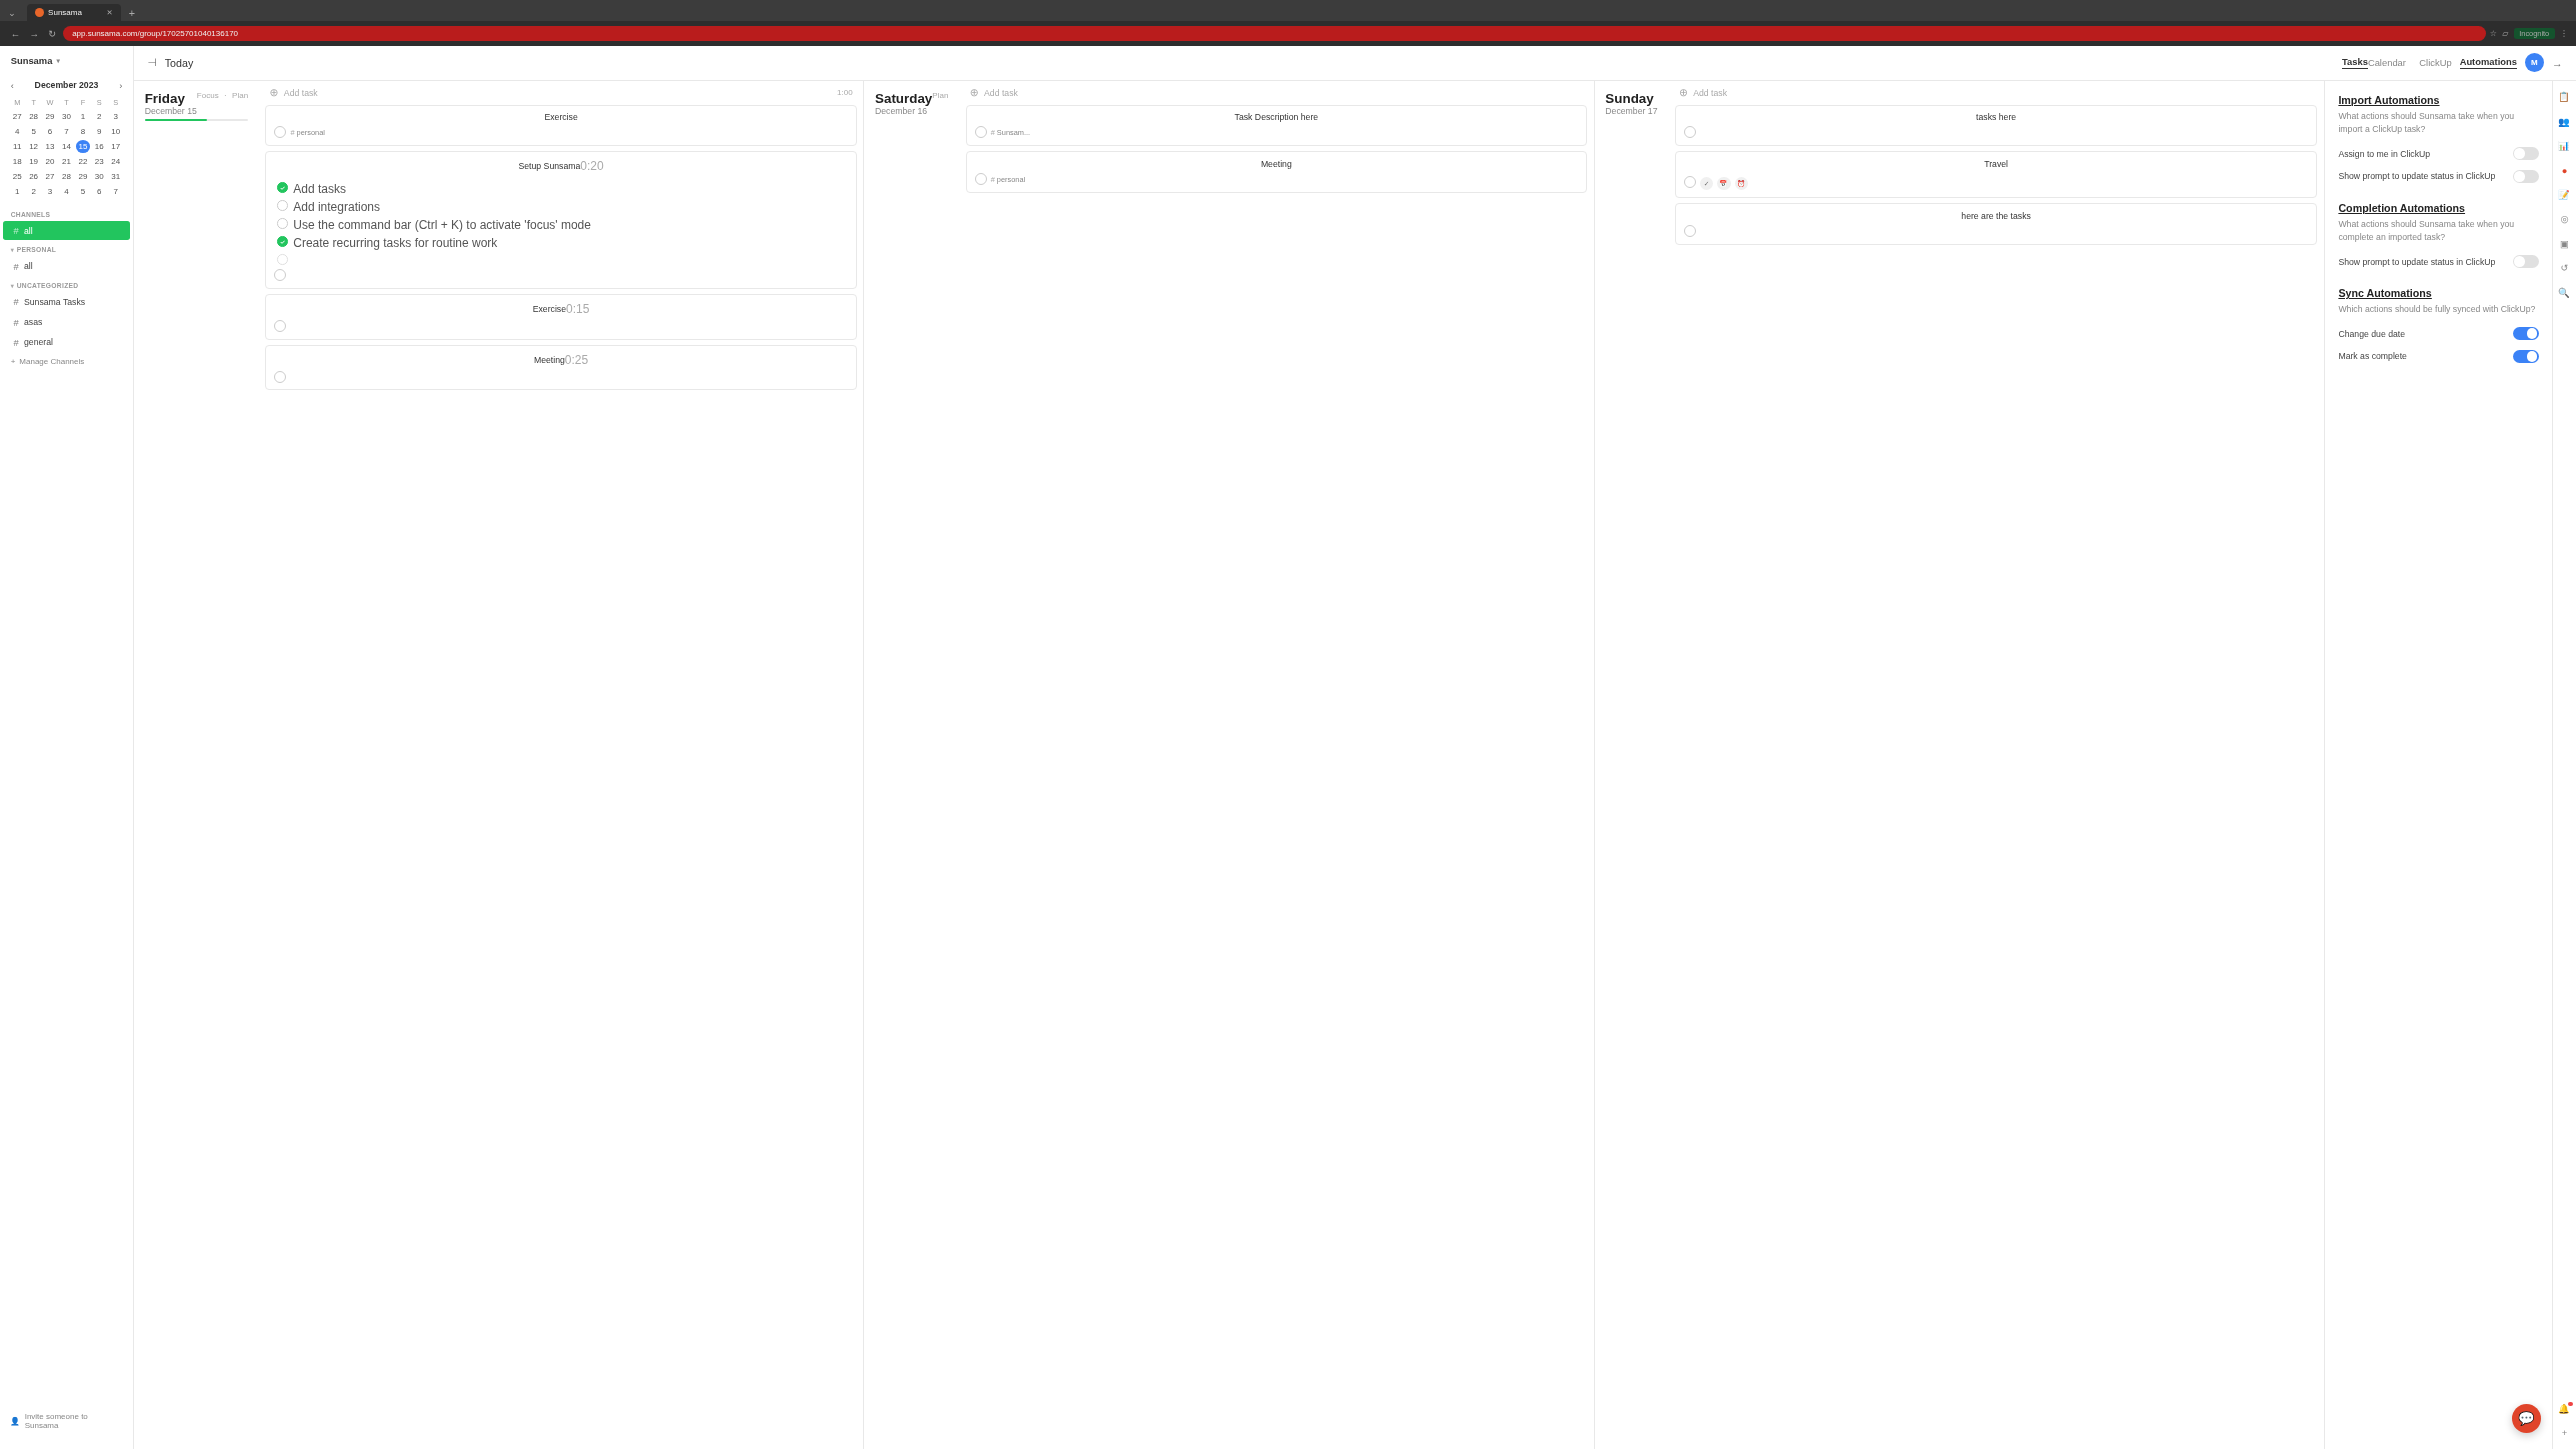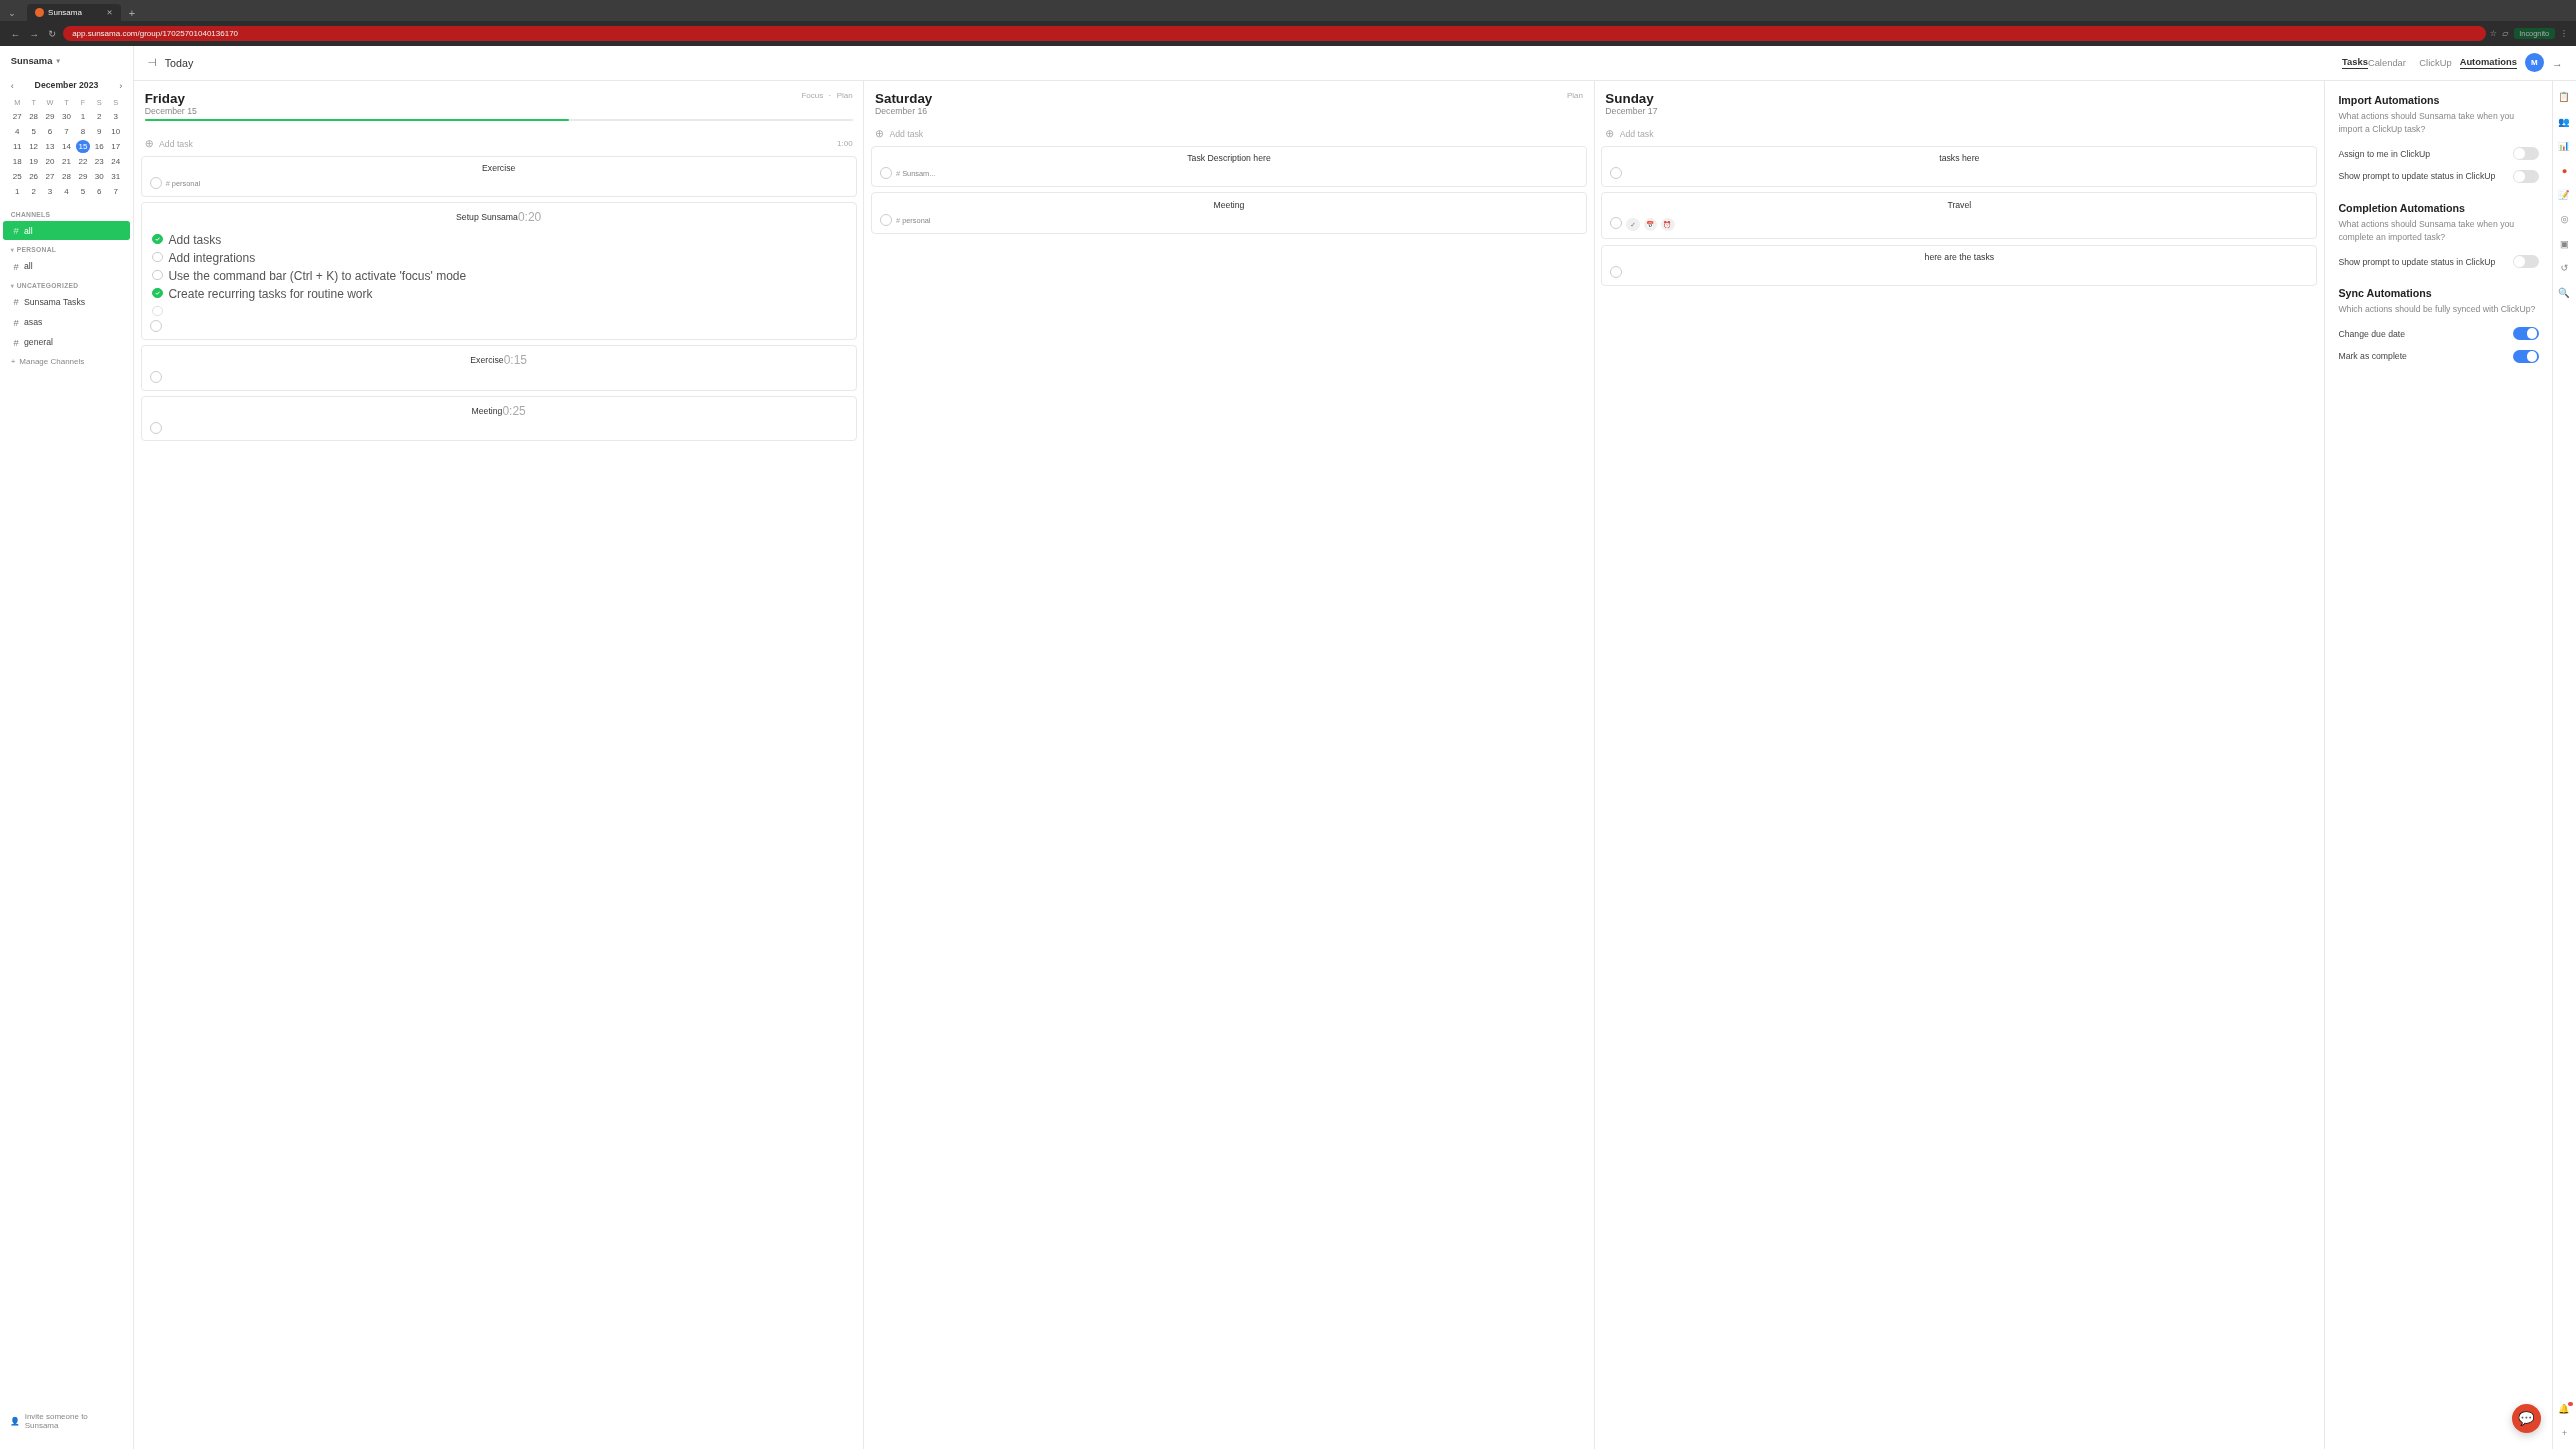--- a/index.html
+++ b/index.html
@@ -51,21 +51,21 @@
     .today-btn { font-size: 10.7px; font-weight: 500; color: #333; background: none; border: none; cursor: pointer; }
     .main-tabs { margin-left: auto; display: flex; gap: 0; align-items: center; }
     .main-tab { font-size: 9.4px; color: #888; cursor: pointer; padding-bottom: 1.3px; }
     .main-tab.active { color: #333; font-weight: 600; border-bottom: 1.3px solid #333; }
     .main-header-right { margin-left: 13.4px; display: flex; align-items: center; gap: 8px; }
     .user-avatar { width: 19px; height: 19px; background: #3b82f6; border-radius: 50%; display: flex; align-items: center; justify-content: center; color: #fff; font-size: 8px; font-weight: 600; }
     .expand-btn { background: none; border: none; cursor: pointer; color: #666; font-size: 10.7px; }
 
     
     .days-container { display: flex; flex: 1; overflow: hidden; }
-    .day-column { flex: 1; border-right: 0.7px solid #e8e8e8; display: flex; flex-direction: column; overflow: hidden; min-width: 0; }
+    .day-column { flex: 1; border-right: 0.7px solid #e8e8e8; display: flex; overflow: hidden; min-width: 0; }
     .day-column:last-child { border-right: none; }
     .day-header { padding: 10.7px 10.7px 5.4px; flex-shrink: 0; }
     .day-name { font-size: 13.4px; font-weight: 600; color: #222; }
     .day-date { font-size: 8.7px; color: #888; }
     .day-actions { font-size: 8px; color: #aaa; margin-left: auto; display: flex; gap: 5.4px; }
     .day-header-row { display: flex; align-items: flex-start; }
     .progress-bar { height: 2px; background: #e8e8e8; border-radius: 1.3px; margin: 2.7px 0 5.4px; }
     .progress-fill { height: 100%; background: #22c55e; border-radius: 1.3px; }
     .day-scroll { flex: 1; overflow-y: auto; padding: 0 6.7px 13.4px; }
     .add-task-row { display: flex; align-items: center; gap: 5.4px; padding: 5.4px 4px; color: #aaa; font-size: 8.7px; cursor: pointer; }
@@ -88,21 +88,21 @@
     .subtask-add-check { width: 10.7px; height: 10.7px; border: 1px solid #e0e0e0; border-radius: 50%; flex-shrink: 0; }
 
     
     .task-card-icons { display: flex; gap: 4px; margin-top: 4px; }
     .task-icon-btn { width: 13.4px; height: 13.4px; border-radius: 50%; background: #f0f0f0; display: flex; align-items: center; justify-content: center; font-size: 6.7px; color: #666; cursor: pointer; }
 
     
     .right-panel { width: 228px; background: #fff; border-left: 0.7px solid #e8e8e8; display: flex; flex-direction: column; flex-shrink: 0; overflow: hidden; }
     .right-panel-content { flex: 1; overflow-y: auto; padding: 13.4px 13.4px; }
     .automation-section { margin-bottom: 19px; }
-    .automation-section-title { font-size: 10.7px; font-weight: 600; color: #222; margin-bottom: 4px; }
+    .automation-section-title { font-size: 10.7px; font-weight: 600; color: #222; margin-bottom: 4px; text-decoration: underline; }
     .automation-section-desc { font-size: 8.7px; color: #888; margin-bottom: 10.7px; line-height: 1.5; }
     .automation-row { display: flex; align-items: center; justify-content: space-between; margin-bottom: 9.4px; }
     .automation-label { font-size: 8.7px; color: #444; }
     .toggle { width: 25.5px; height: 13.4px; border-radius: 6.7px; background: #e0e0e0; cursor: pointer; position: relative; flex-shrink: 0; }
     .toggle.on { background: #3b82f6; }
     .toggle::after { content: ''; position: absolute; top: 1.3px; left: 1.3px; width: 10.7px; height: 10.7px; background: #fff; border-radius: 50%; transition: left 0.2s; }
     .toggle.on::after { left: 13.4px; }
 
     
     .right-sidebar { width: 24px; background: #fff; border-left: 0.7px solid #e8e8e8; display: flex; flex-direction: column; align-items: center; padding: 6.7px 0; gap: 5.4px; flex-shrink: 0; }

